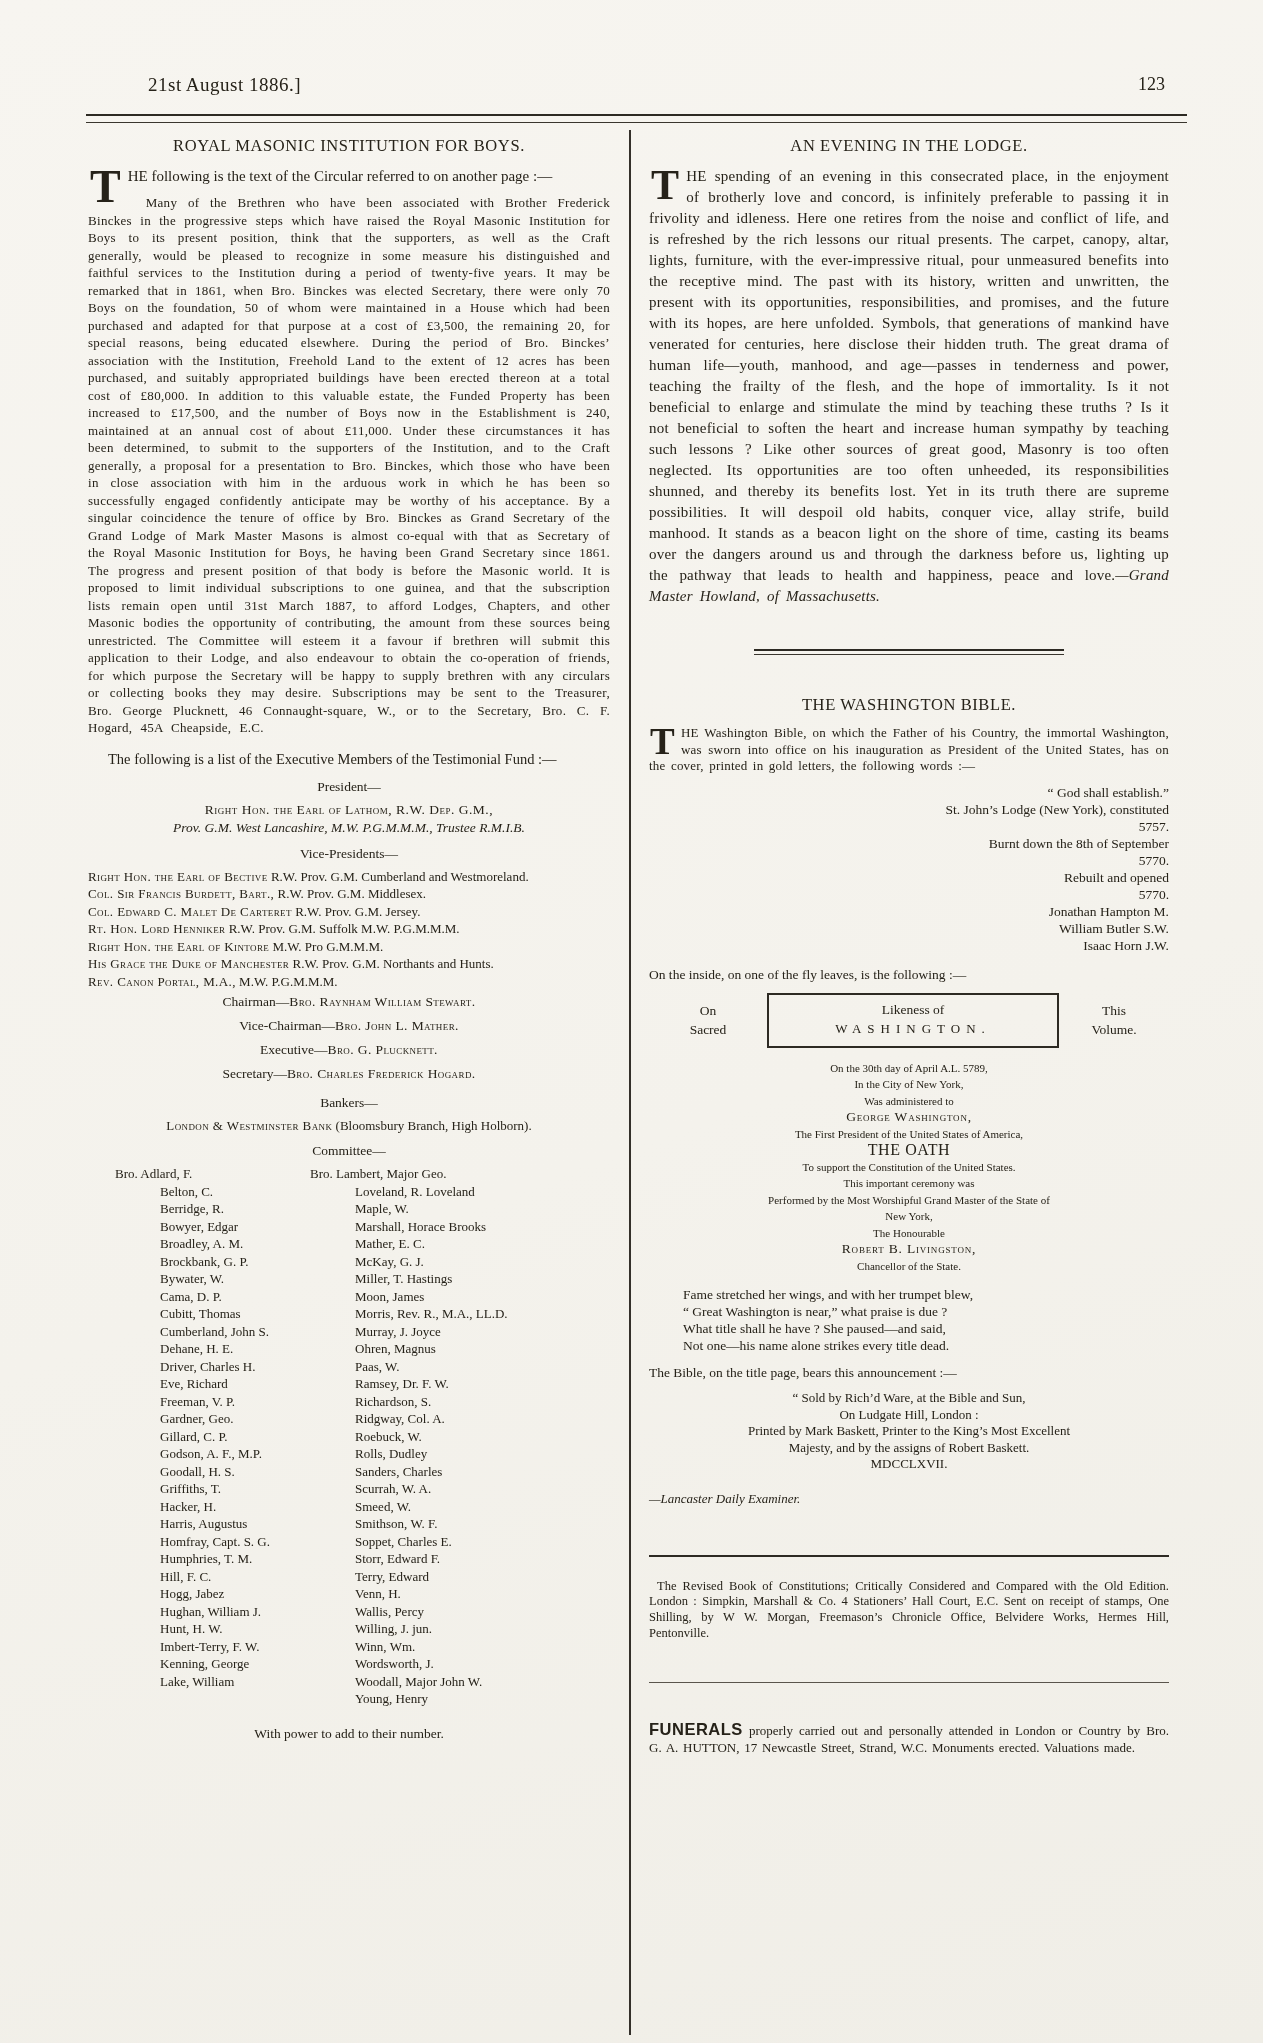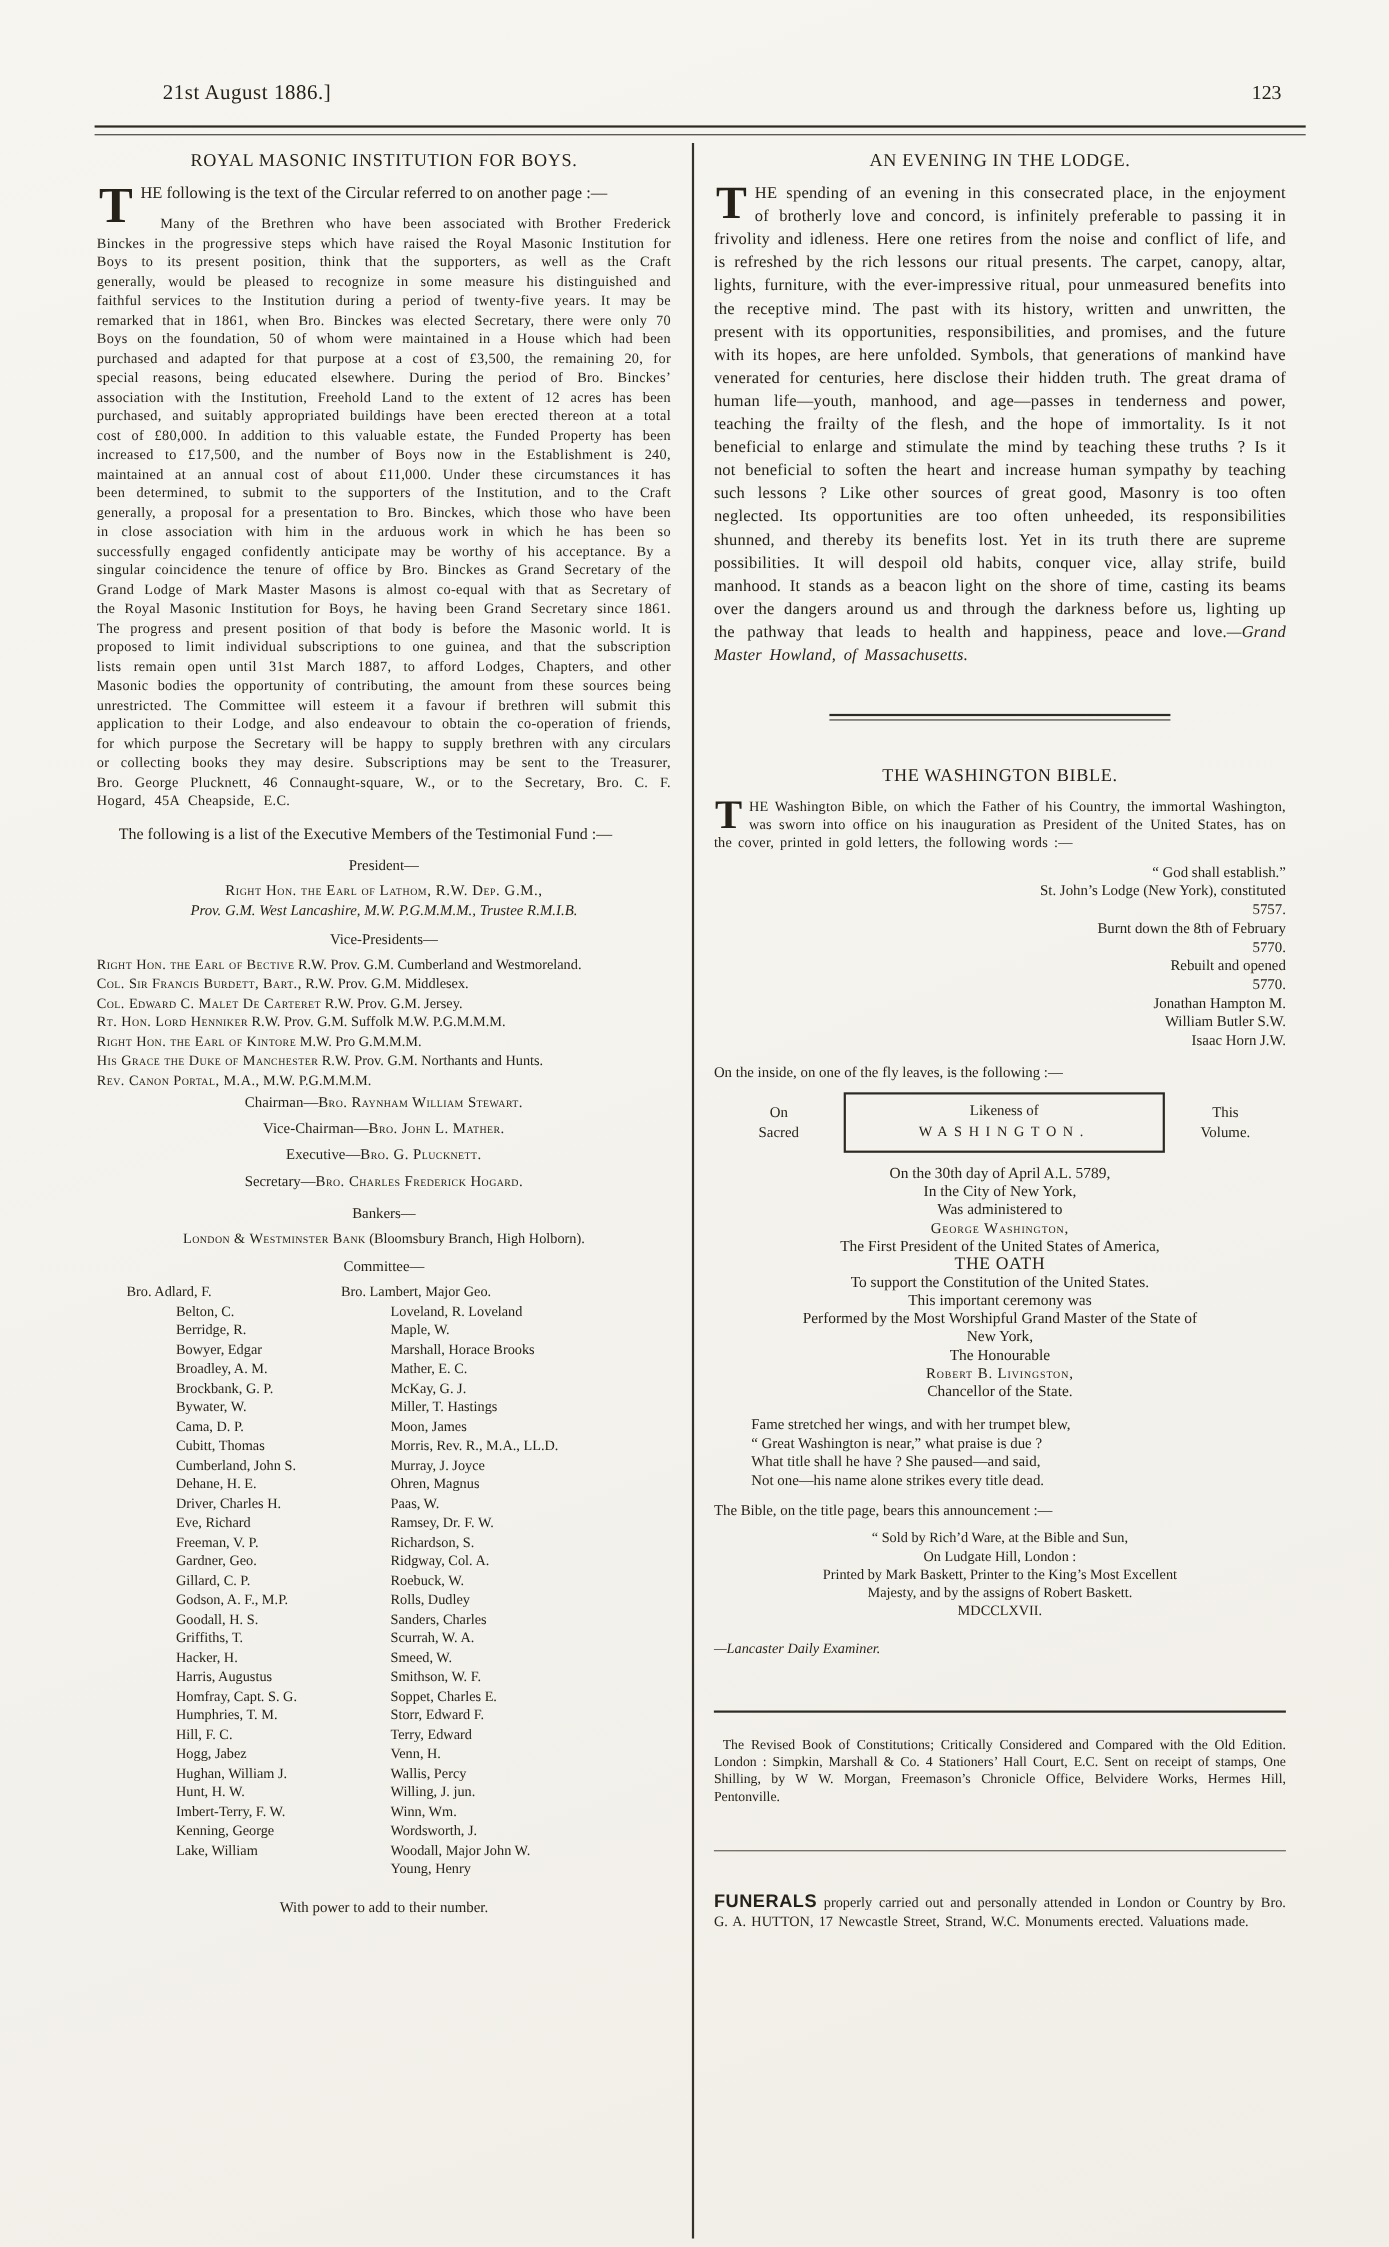--- a/index.html
+++ b/index.html
@@ -52,21 +52,21 @@
   .wash-intro{font-size:13px;line-height:16.5px;text-align:justify;letter-spacing:0.2px;
               word-spacing:2px;margin:10px 0 9px;}
   .cover-line{text-align:right;font-size:13.5px;line-height:17px;}
   .inside-line{font-size:13.5px;margin:13px 0 10px;}
   .likeness-row{display:flex;align-items:center;margin:4px 0 12px;}
   .lik-left{width:118px;text-align:center;font-size:13.5px;line-height:19px;}
   .lik-box{width:288px;border:2px solid #2d2a23;text-align:center;padding:5px 0 8px;
            font-size:13.5px;line-height:19px;}
   .lik-box .wsh{letter-spacing:6px;font-size:13px;}
   .lik-right{flex:1;text-align:center;font-size:13.5px;line-height:19px;}
-  .oath-line{text-align:center;font-size:14px;line-height:16.5px;}
+  .oath-line{text-align:center;font-size:11px;line-height:16.5px;}
   .oath-name{font-variant:small-caps;font-size:13.5px;letter-spacing:0.8px;}
   .oath-small{font-size:16px;letter-spacing:0.6px;}
   .poem{margin:12px 0 8px;padding-left:34px;}
   .poem div{font-size:13.5px;line-height:17px;}
   .announce-intro{font-size:13.5px;margin:11px 0 9px;}
   .ann-line{text-align:center;font-size:13px;line-height:16.5px;}
   .examiner{font-style:italic;font-size:13px;margin:18px 0 0;}
   .rule-strong{border-top:2px solid #2d2a23;margin:48px 0 0;}
   .notice{font-size:12.5px;line-height:15.8px;text-align:justify;word-spacing:2px;
           margin:22px 0 0;text-indent:8px;}
@@ -199,21 +199,21 @@
     <div class="mid-rule"></div>
 
     <h2 class="art-head">THE WASHINGTON BIBLE.</h2>
 
     <p class="wash-intro"><span class="dropcap-sm">T</span><span>HE Washington Bible, on which the Father of his Country, the immortal Washington, was sworn into office on his inauguration as President of the United States, has on the cover, printed in gold letters, the following words :—</span></p>
 
     <div>
         <div class="cover-line">“ God shall establish.”</div>
         <div class="cover-line">St. John’s Lodge (New York), constituted</div>
         <div class="cover-line">5757.</div>
-        <div class="cover-line">Burnt down the 8th of February</div>
+        <div class="cover-line">Burnt down the 8th of September</div>
         <div class="cover-line">5770.</div>
         <div class="cover-line">Rebuilt and opened</div>
         <div class="cover-line">5770.</div>
         <div class="cover-line">Jonathan Hampton M.</div>
         <div class="cover-line">William Butler S.W.</div>
         <div class="cover-line">Isaac Horn J.W.</div>
       </div>
 
     <p class="inside-line">On the inside, on one of the fly leaves, is the following :—</p>
 

